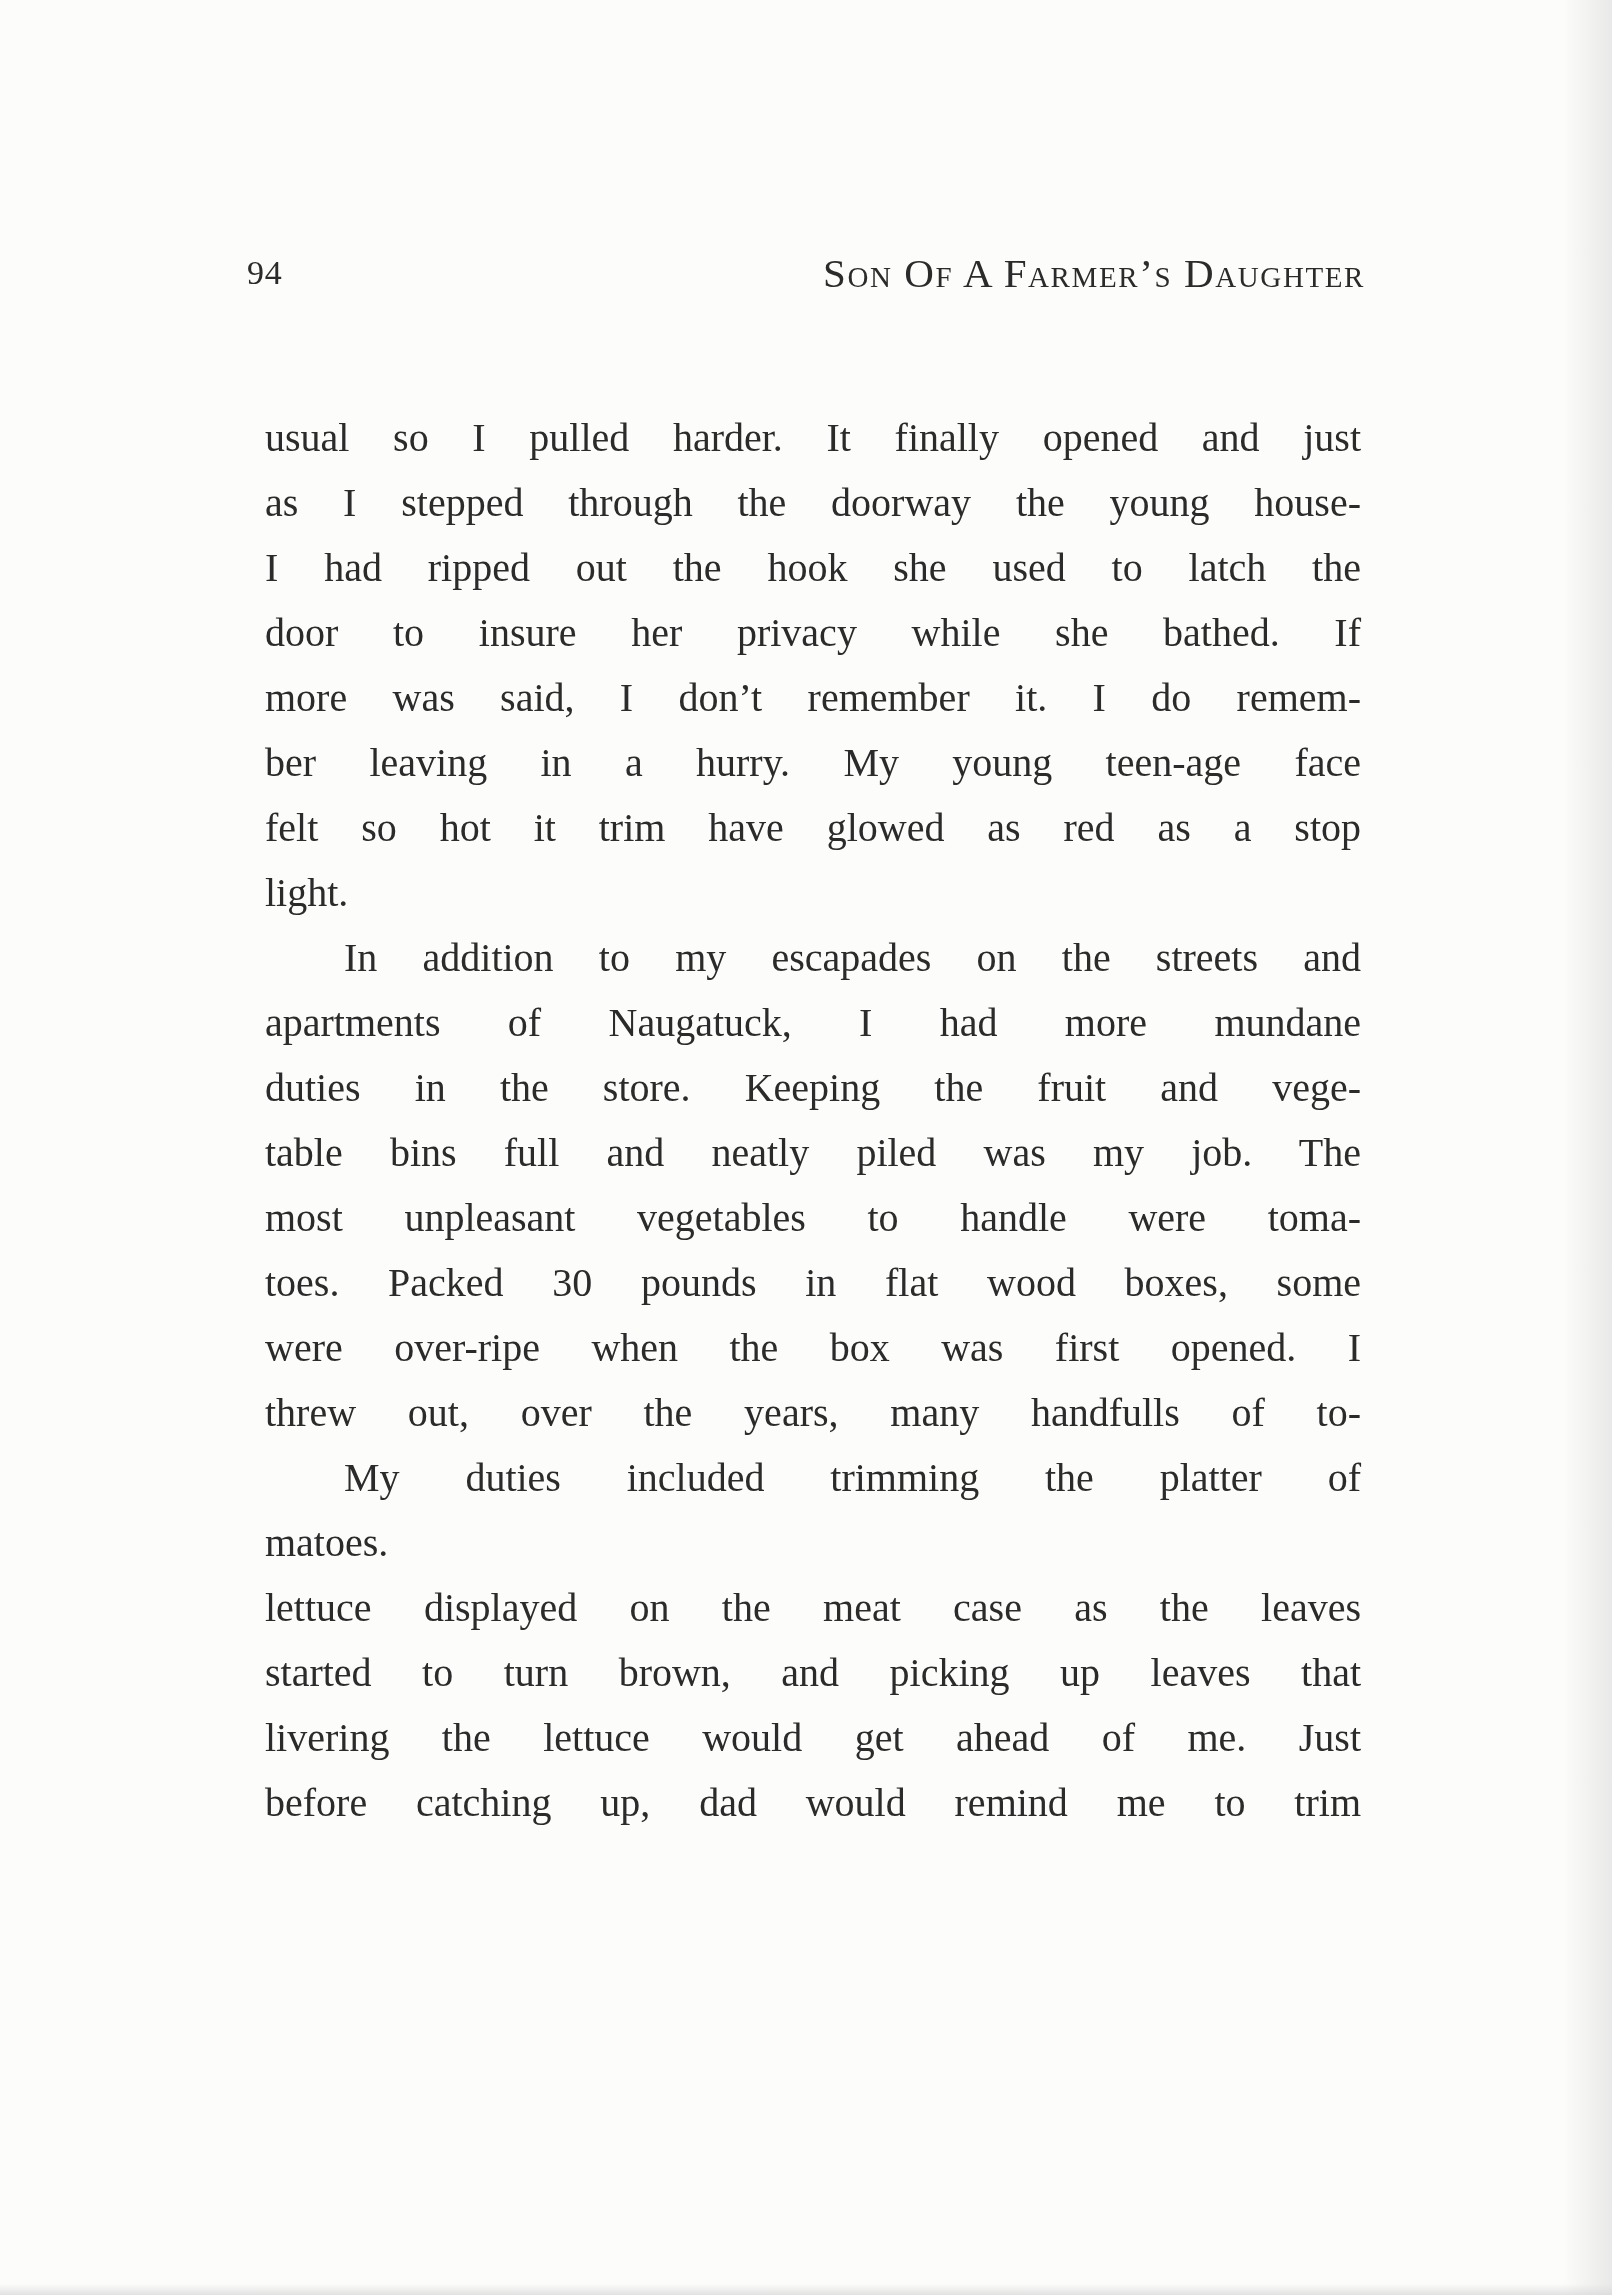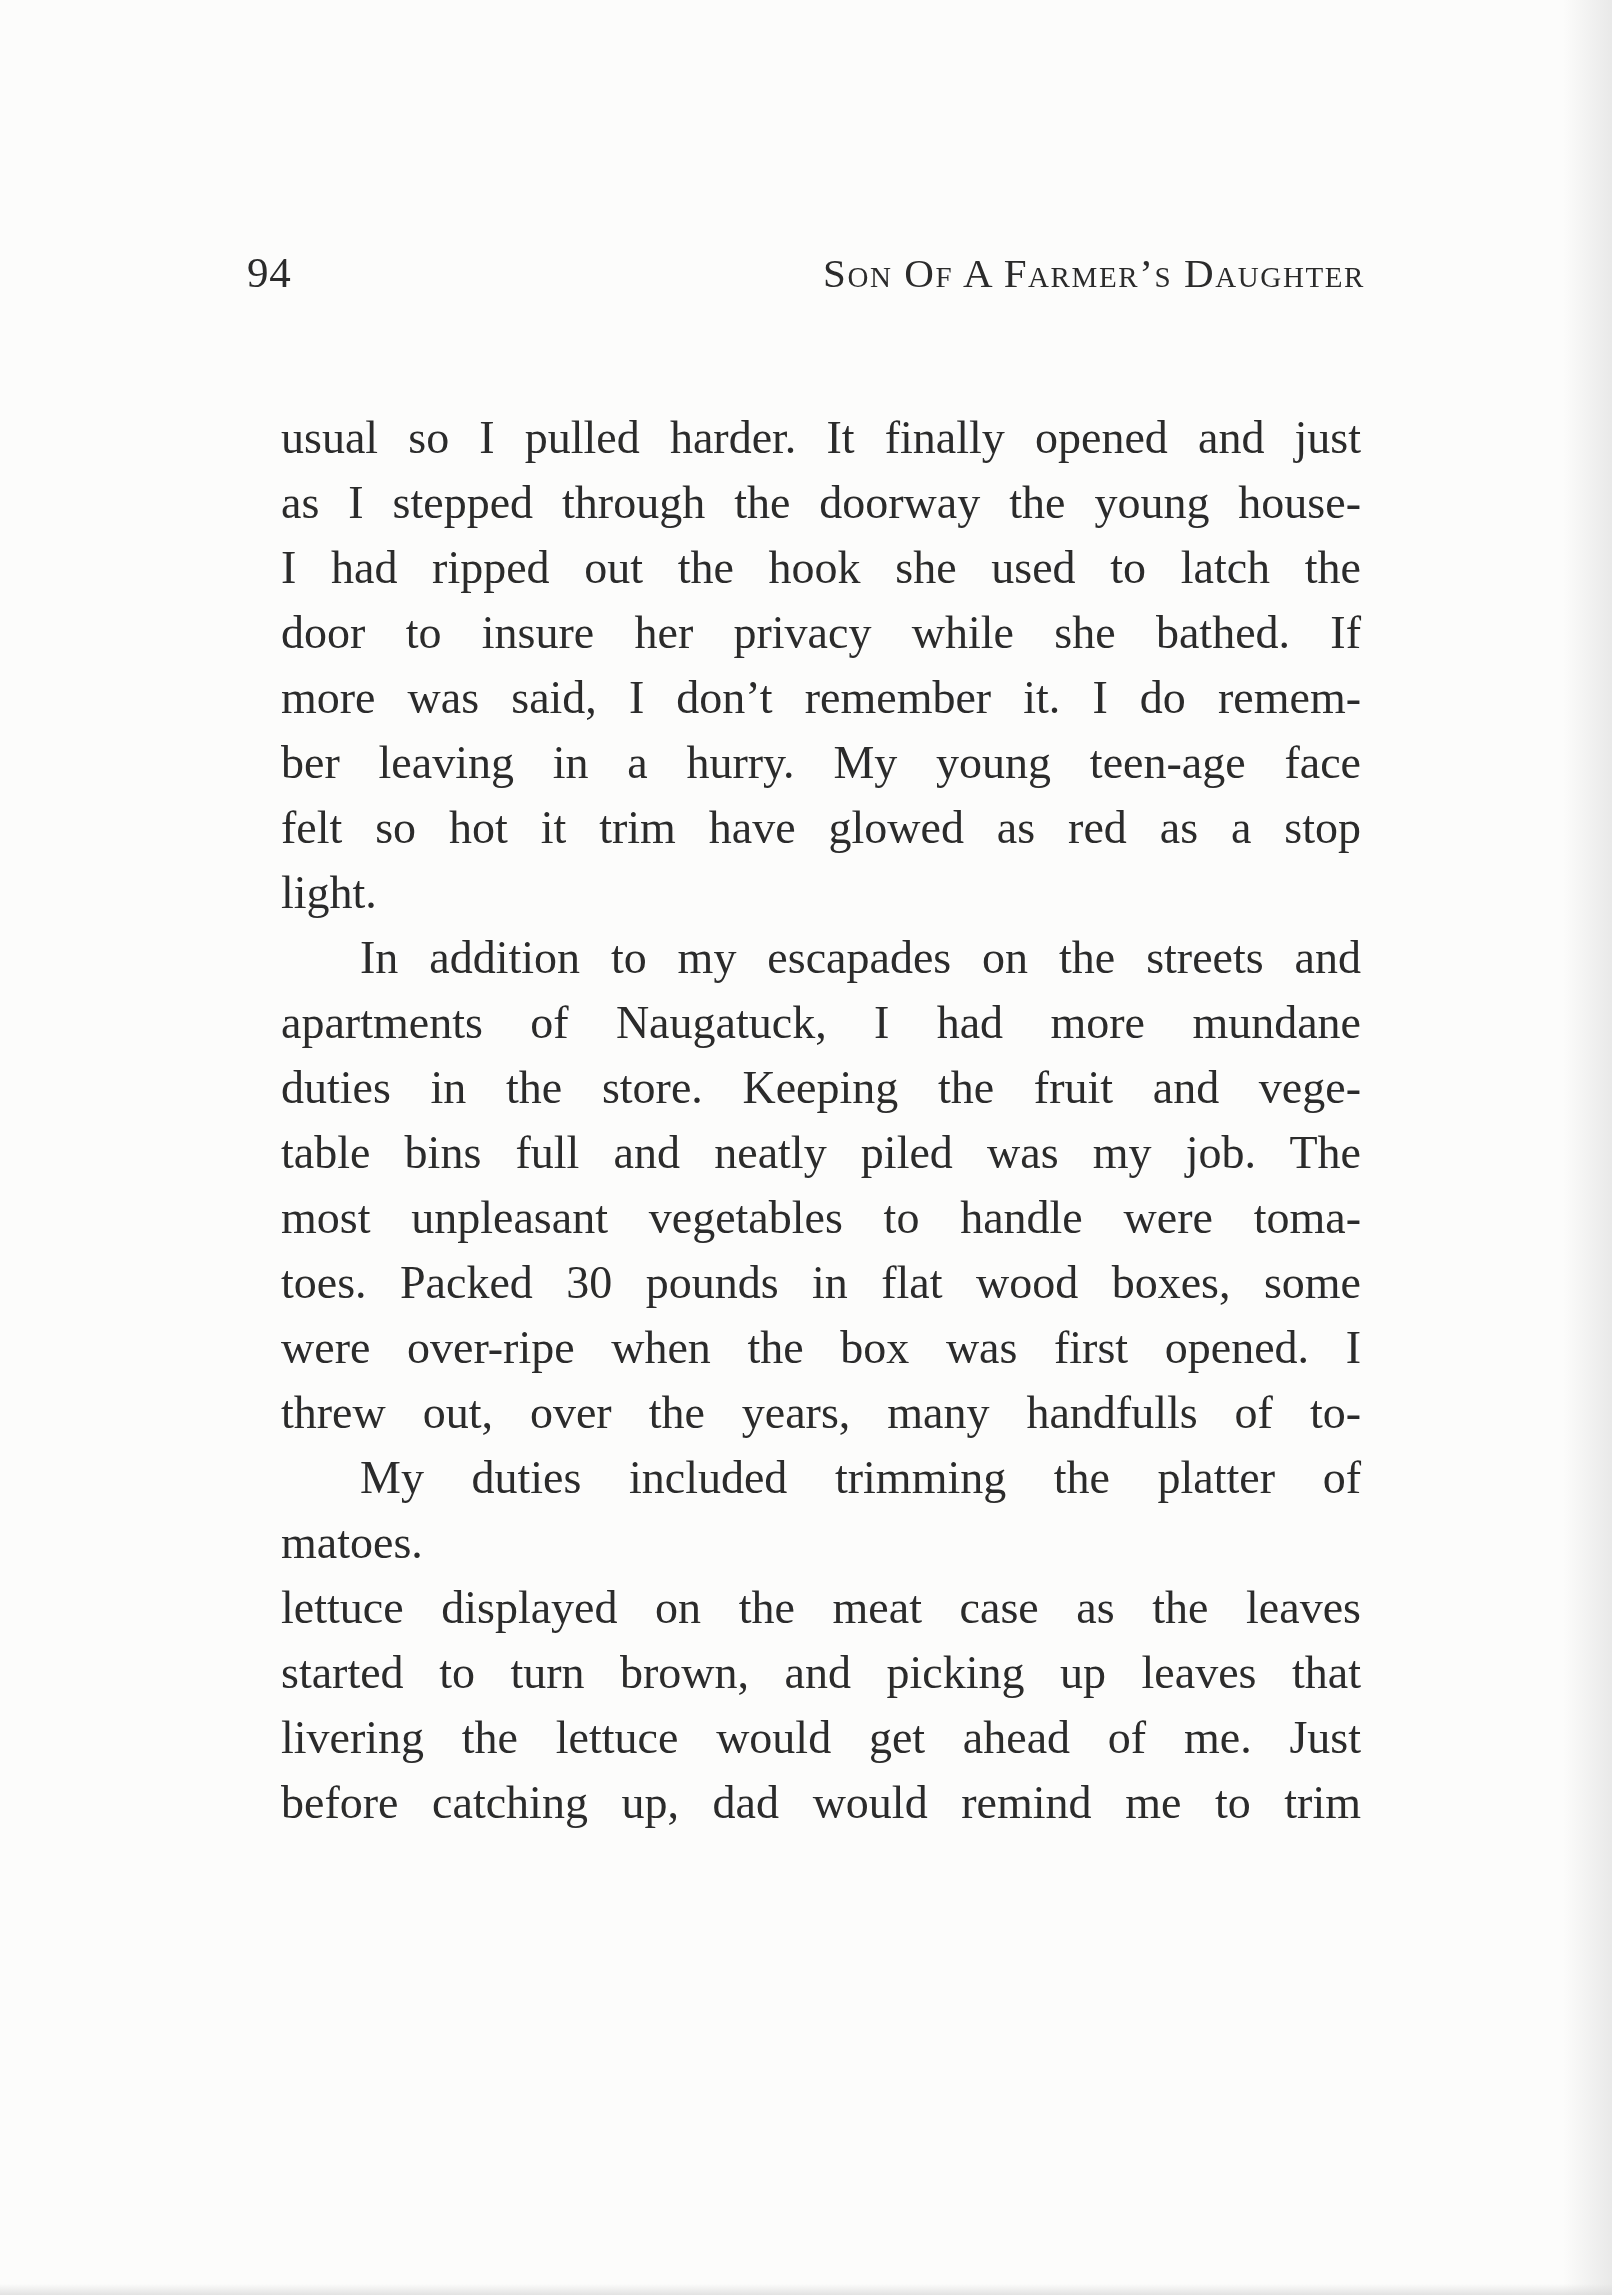--- a/index.html
+++ b/index.html
@@ -35,21 +35,21 @@
       position: absolute;
       top: 244px;
       left: 247px;
       width: 1118px;
       height: 58px;
     }
     .page-number {
       position: absolute;
       left: 0;
       top: 0;
-      font-size: 43px;
+      font-size: 34px;
       line-height: 58px;
       letter-spacing: 0.8px;
     }
     .book-title {
       position: absolute;
       right: 0;
       top: 0;
       font-size: 41px;
       line-height: 58px;
       font-variant: small-caps;
@@ -58,26 +58,25 @@
     }
     .body-text {
       position: absolute;
       top: 405px;
       left: 265px;
       width: 1096px;
     }
     .line {
       display: block;
       height: 65px;
-      font-size: 46px;
+      font-size: 40px;
       line-height: 65px;
       white-space: nowrap;
       text-align: justify;
       text-align-last: justify;
-      margin-left: 16px;
     }
     .line.last {
       text-align-last: left;
     }
     .line.indent {
       padding-left: 79px;
     }
   </style>
 </head>
 <body>

